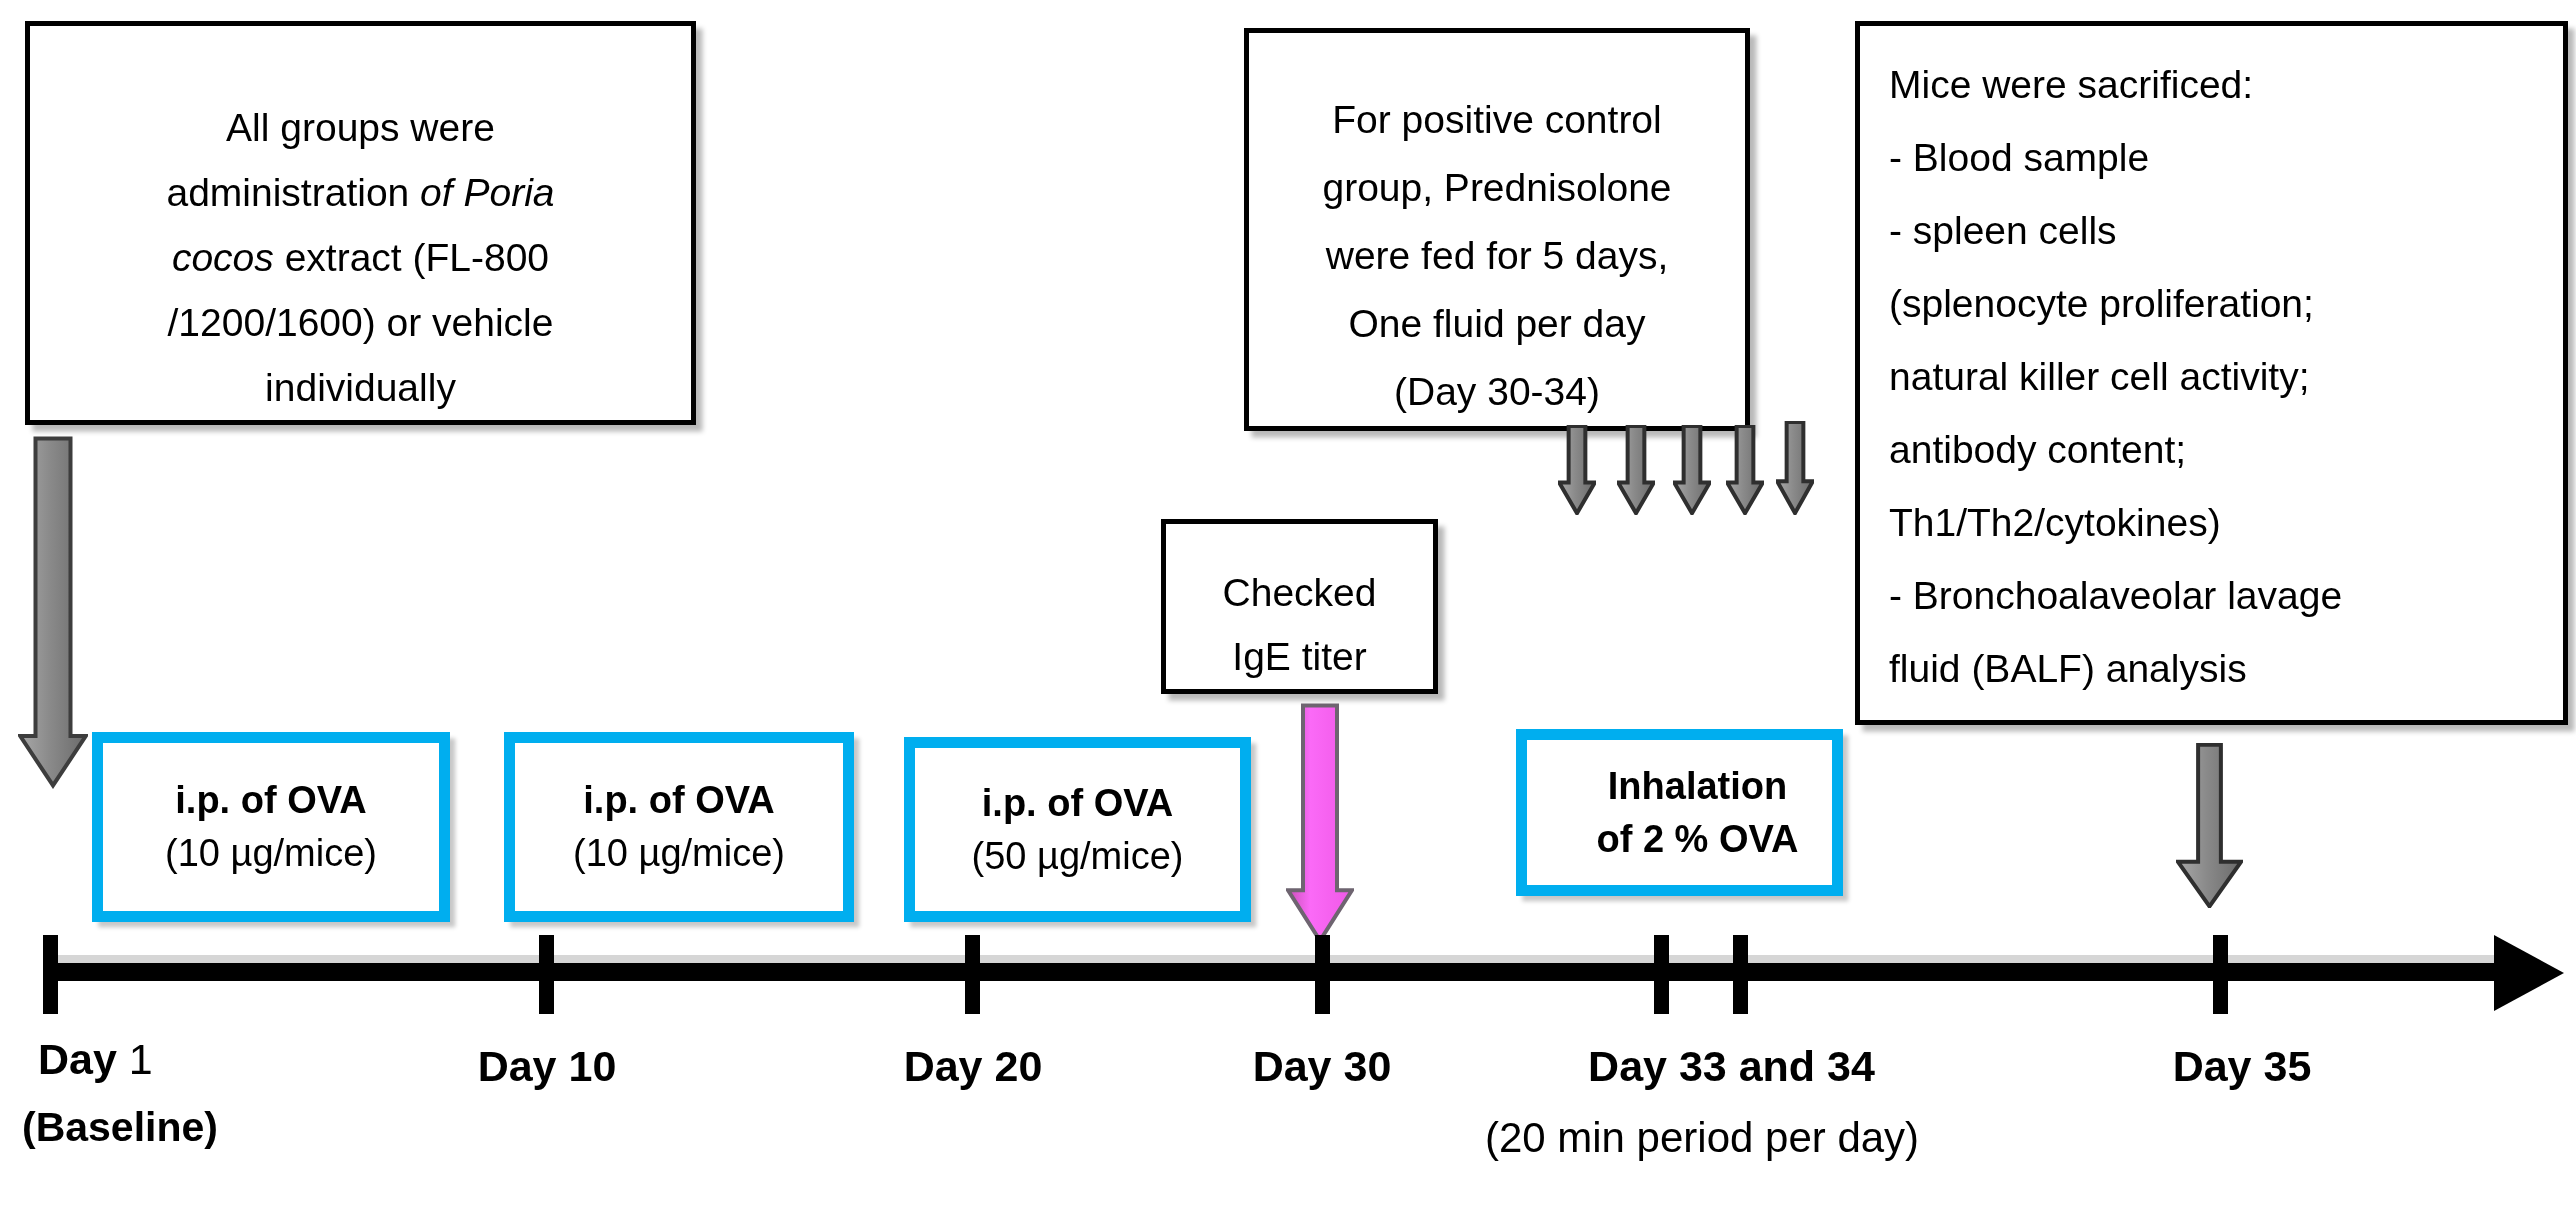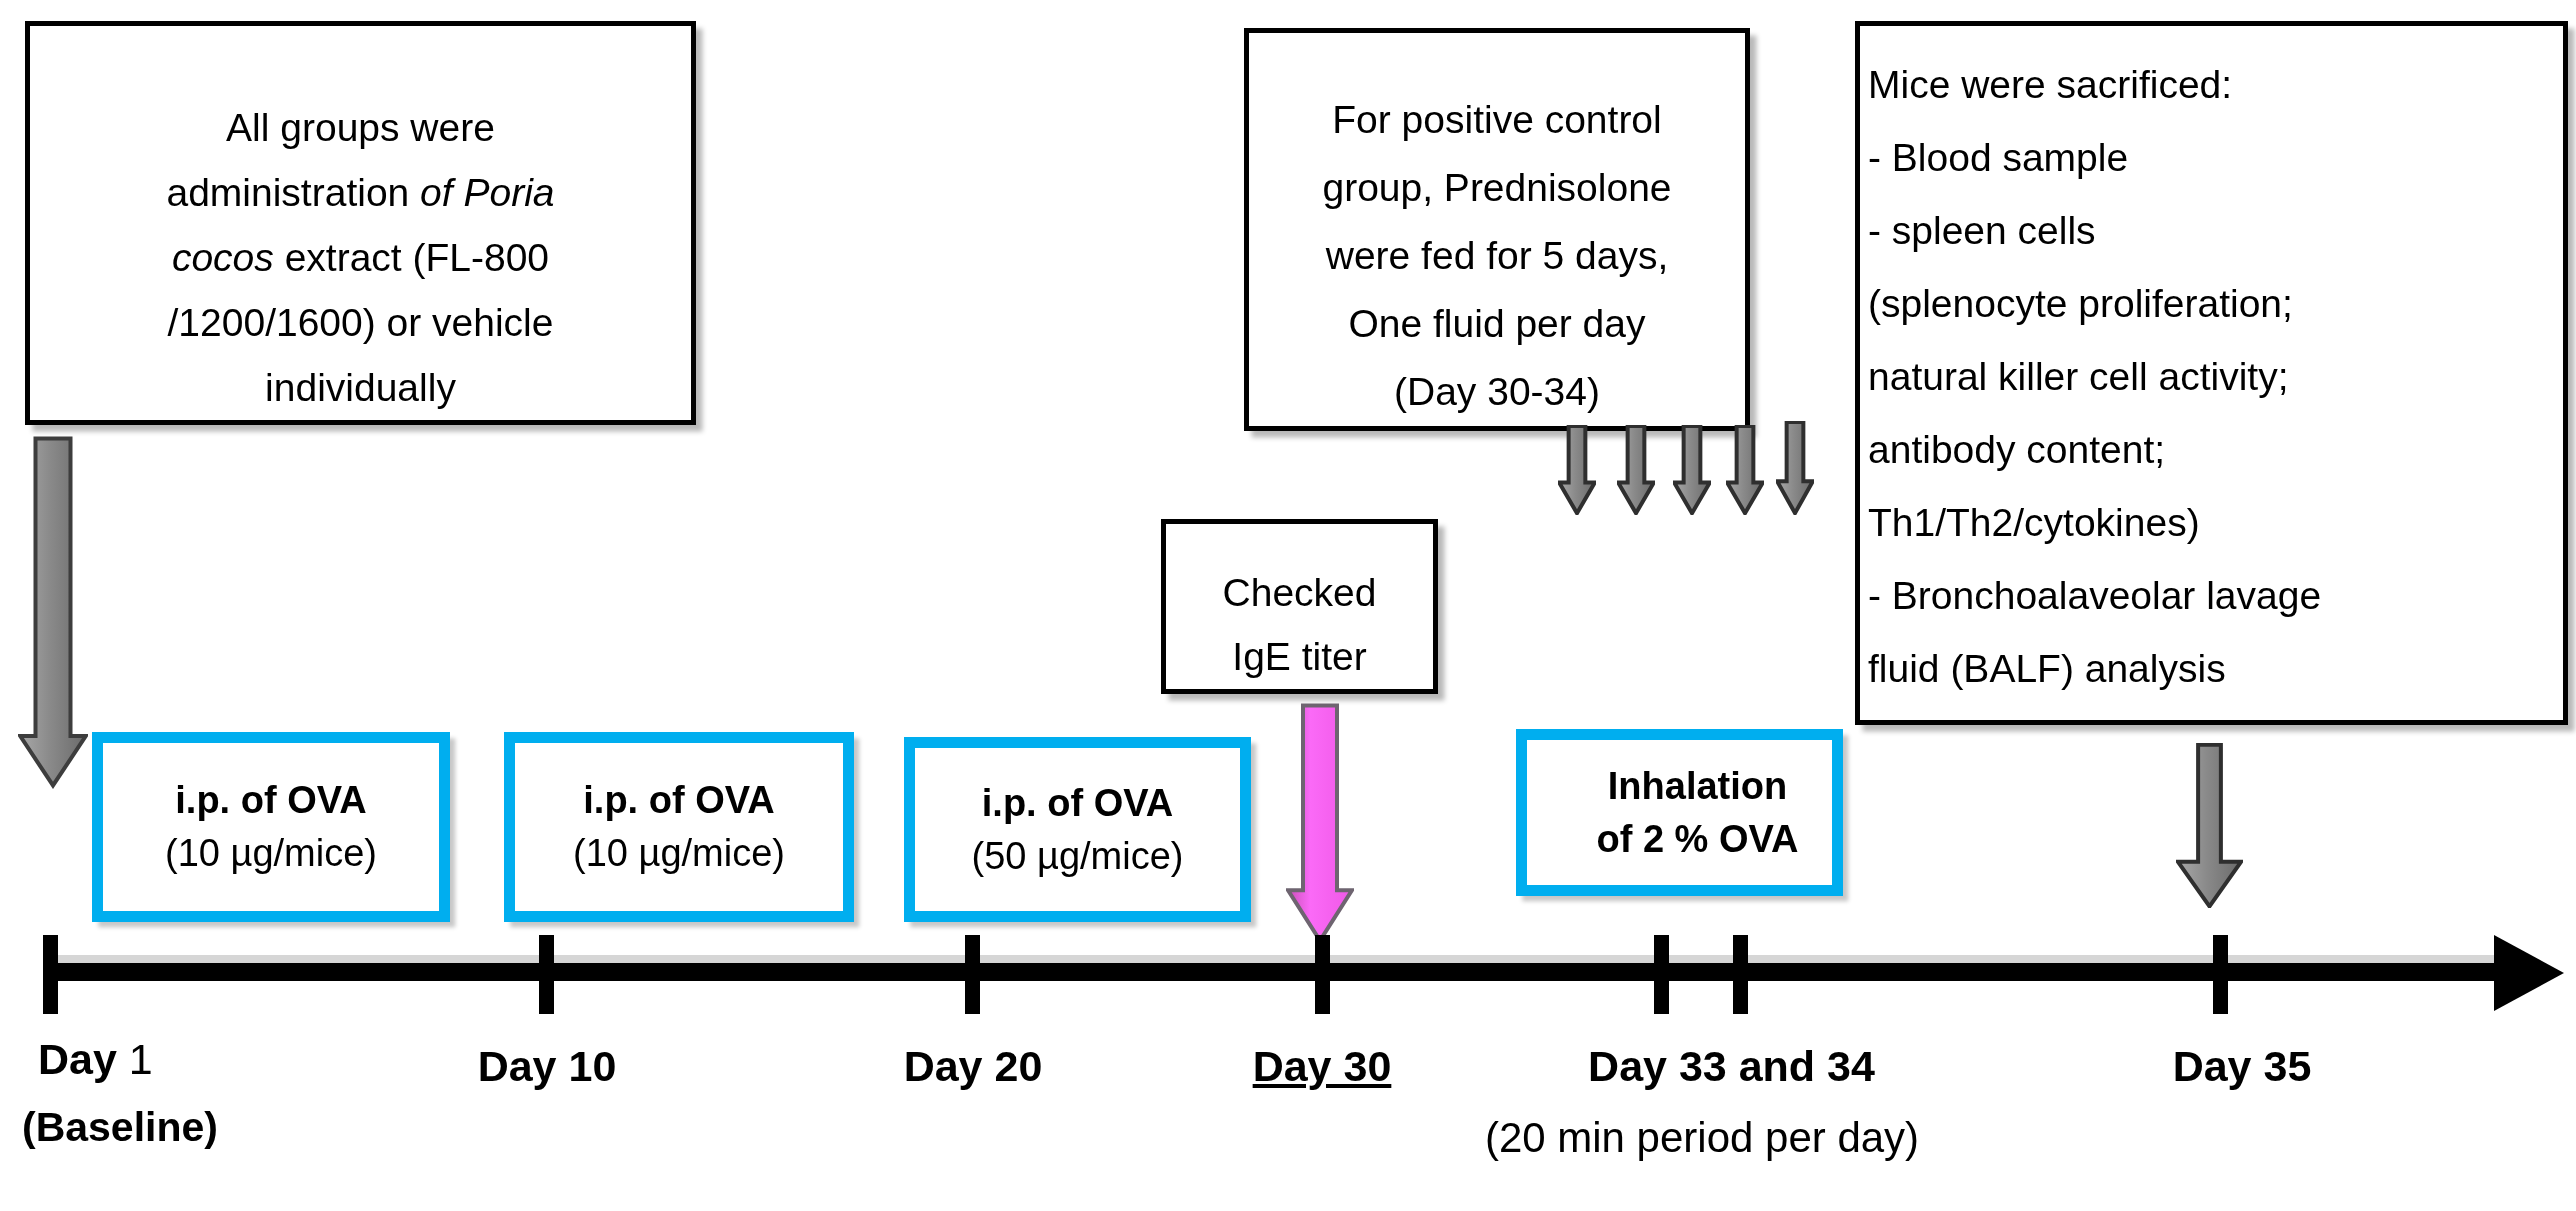--- a/index.html
+++ b/index.html
@@ -8,21 +8,21 @@
   #fig{position:relative;width:2576px;height:1211px;background:#fff;}
 
   
   .box{position:absolute;box-sizing:border-box;background:#fff;border:5px solid #000;
        box-shadow:6.7px 6.7px 5px rgba(0,0,0,.28);
        display:flex;flex-direction:column;justify-content:flex-end;align-items:center;
        text-align:center;}
   #box-admin{left:25px;top:21px;width:671px;height:404px;font-size:39px;line-height:65px;}
   #box-prednisolone{left:1244px;top:28px;width:506px;height:403px;font-size:39px;line-height:68px;}
   #box-sacrifice{left:1855px;top:21px;width:713px;height:704px;font-size:39px;line-height:73px;
-                 justify-content:flex-start;align-items:flex-start;text-align:left;padding:22px 8px;}
+                 justify-content:flex-start;align-items:flex-start;text-align:left;padding:22px 29px;}
   #box-ige{left:1161px;top:519px;width:277px;height:175px;font-size:39px;line-height:64px;}
   .it{font-style:italic;}
 
   
   .ova{position:absolute;box-sizing:border-box;background:#fff;
        border:11px solid var(--accent-blue,#00AEEF);
        box-shadow:5.8px 5.8px 4.2px rgba(0,0,0,.22);
        display:flex;flex-direction:column;justify-content:center;align-items:center;
        text-align:center;font-size:38px;line-height:53px;}
   .ova .ova-title{font-weight:bold;}
@@ -39,21 +39,21 @@
                 border-left:70px solid #000;}
   .tick{position:absolute;top:935px;width:15px;height:79px;background:#000;}
   #tick-day1{left:43px;}  #tick-day10{left:539px;} #tick-day20{left:965px;}
   #tick-day30{left:1315px;} #tick-day33{left:1654px;} #tick-day34{left:1733px;}
   #tick-day35{left:2213px;}
 
   .tl-label{position:absolute;top:1042px;font-size:43px;font-weight:bold;text-align:center;width:300px;}
   #lbl-day1{left:38px;top:1035px;width:auto;text-align:left;}
   #lbl-day1 .num{font-weight:normal;}
   #lbl-baseline{position:absolute;left:22px;top:1104px;font-size:41px;font-weight:bold;}
-  #lbl-day10{left:397px;} #lbl-day20{left:823px;} #lbl-day30{left:1172px;text-decoration:underline;}
+  #lbl-day10{left:397px;} #lbl-day20{left:823px;} #lbl-day30{left:1172px;}
   #lbl-day33{left:1523px;width:417px;} #lbl-day35{left:2092px;}
   #lbl-note{position:absolute;left:1427px;top:1114px;width:550px;font-size:42px;
             font-weight:normal;text-align:center;}
 
   .arrow{position:absolute;}
 </style>
 </head>
 <body>
 
 <div id="fig">

